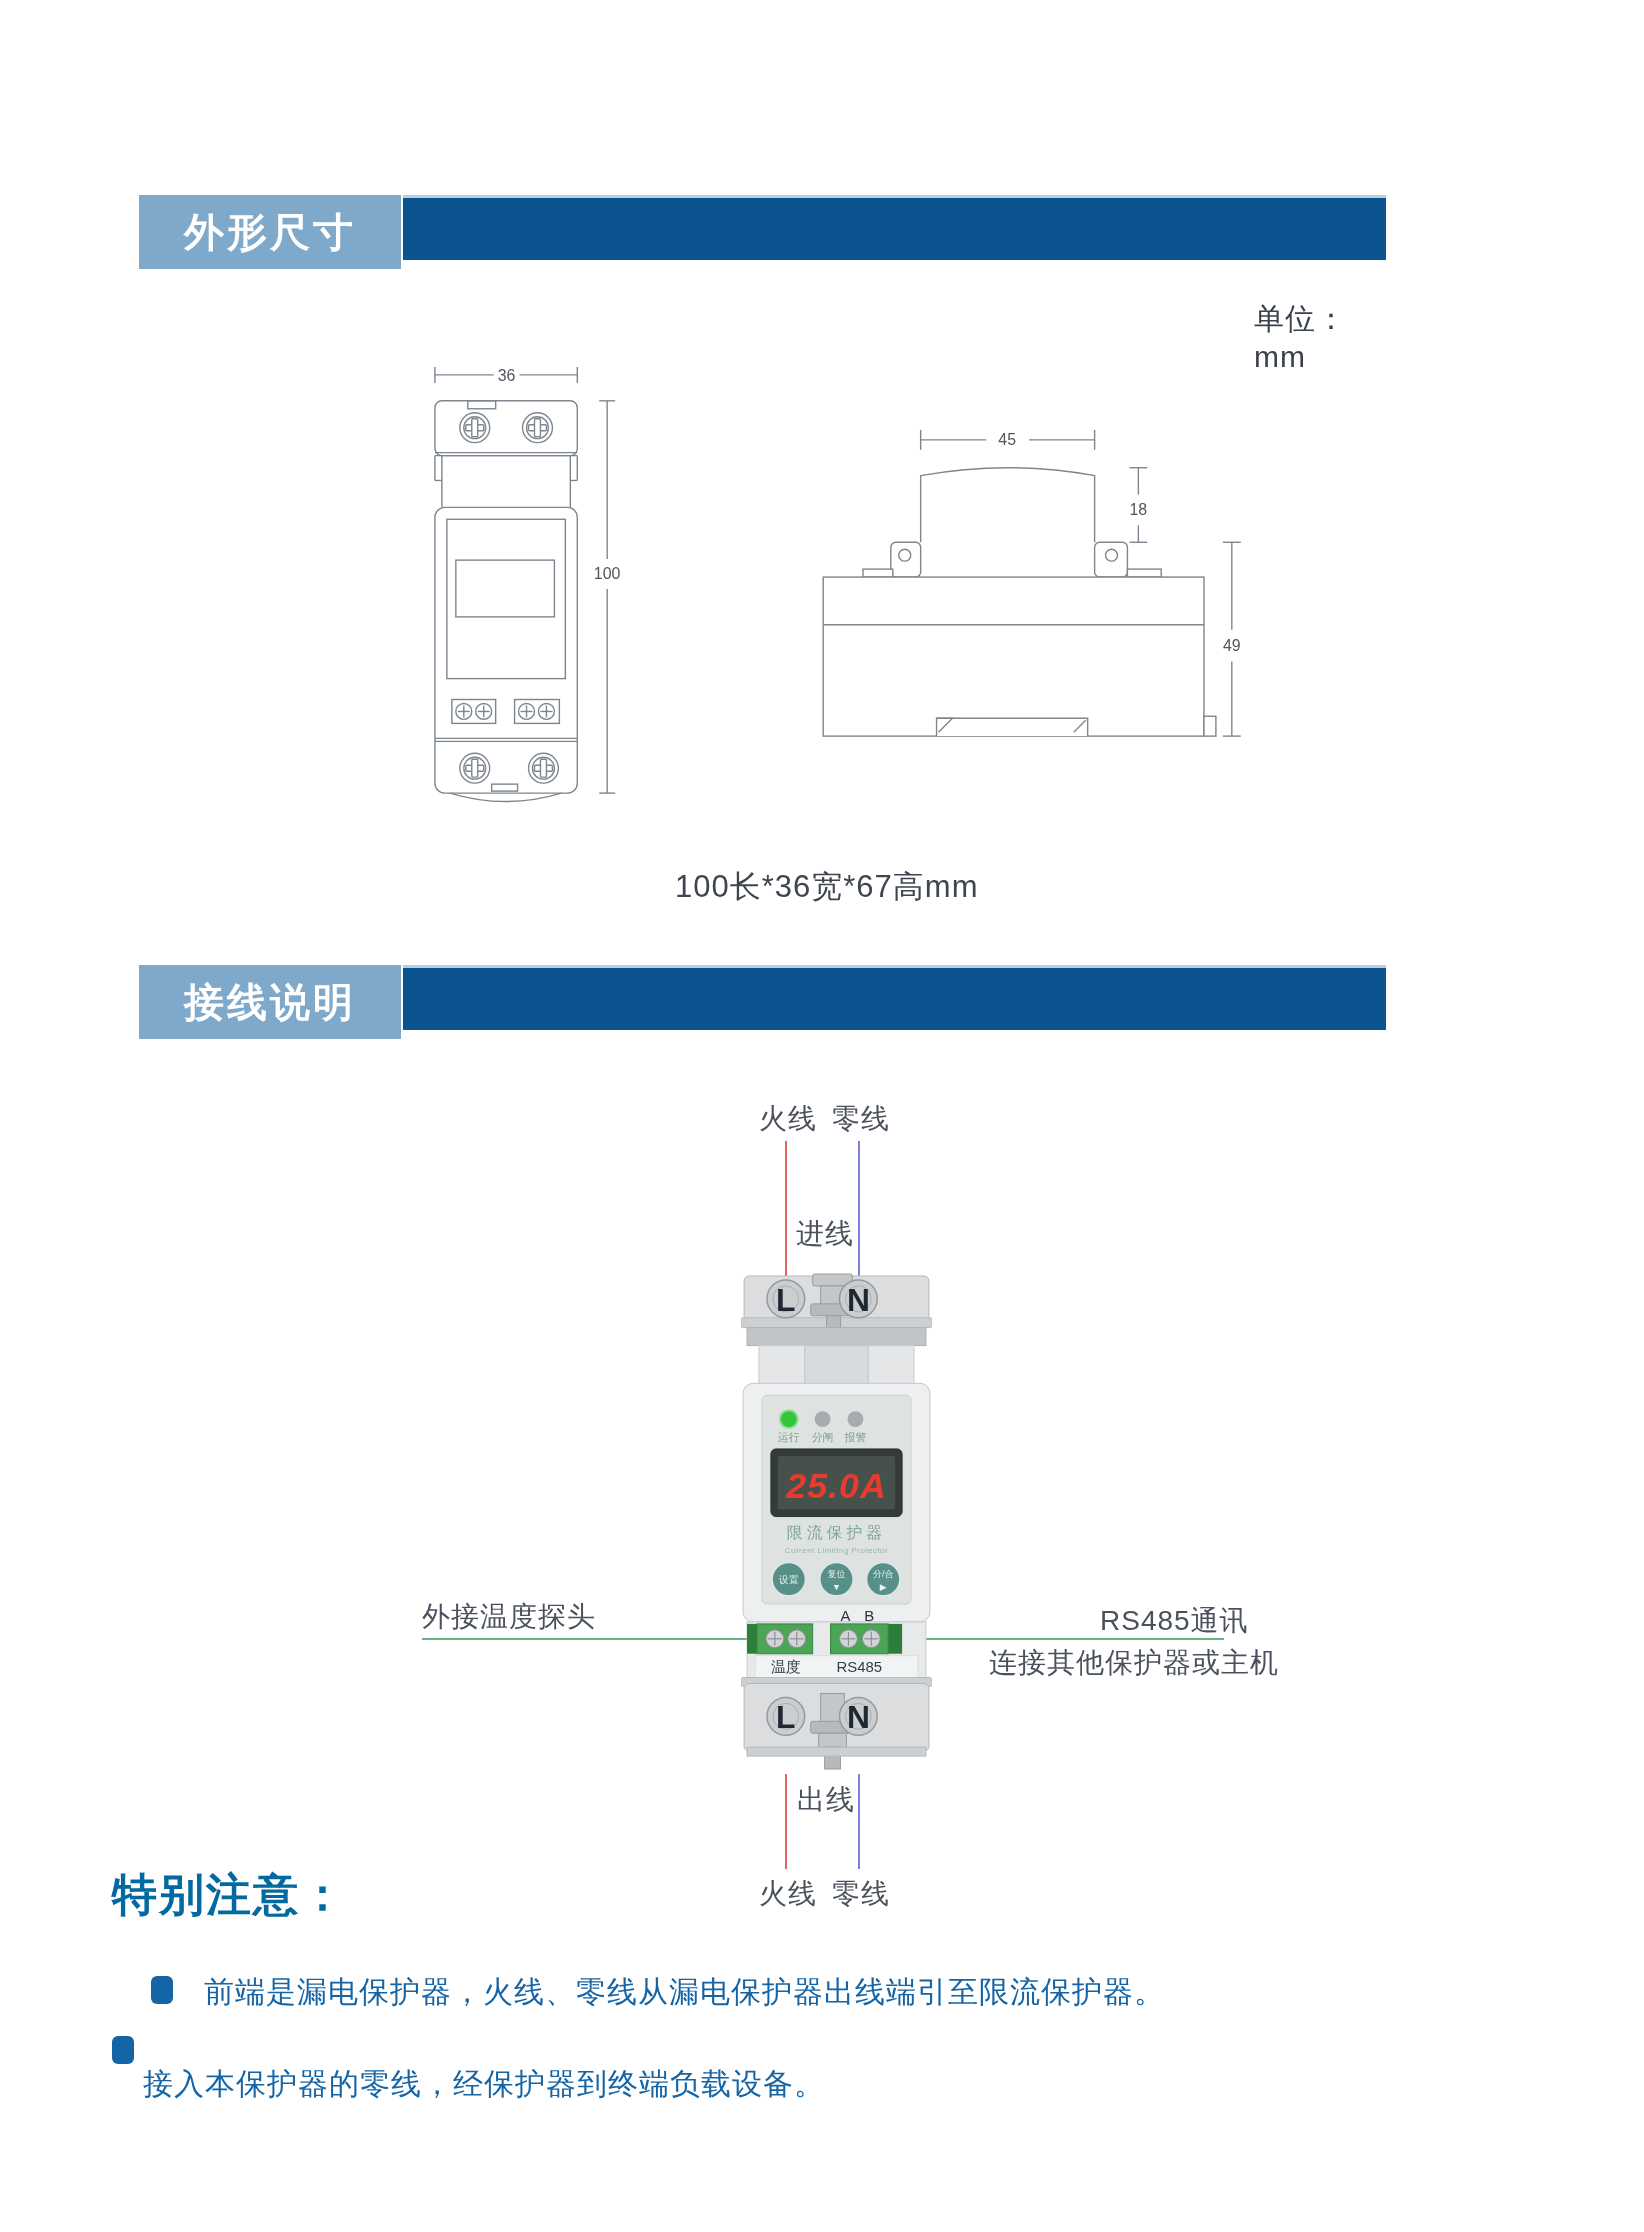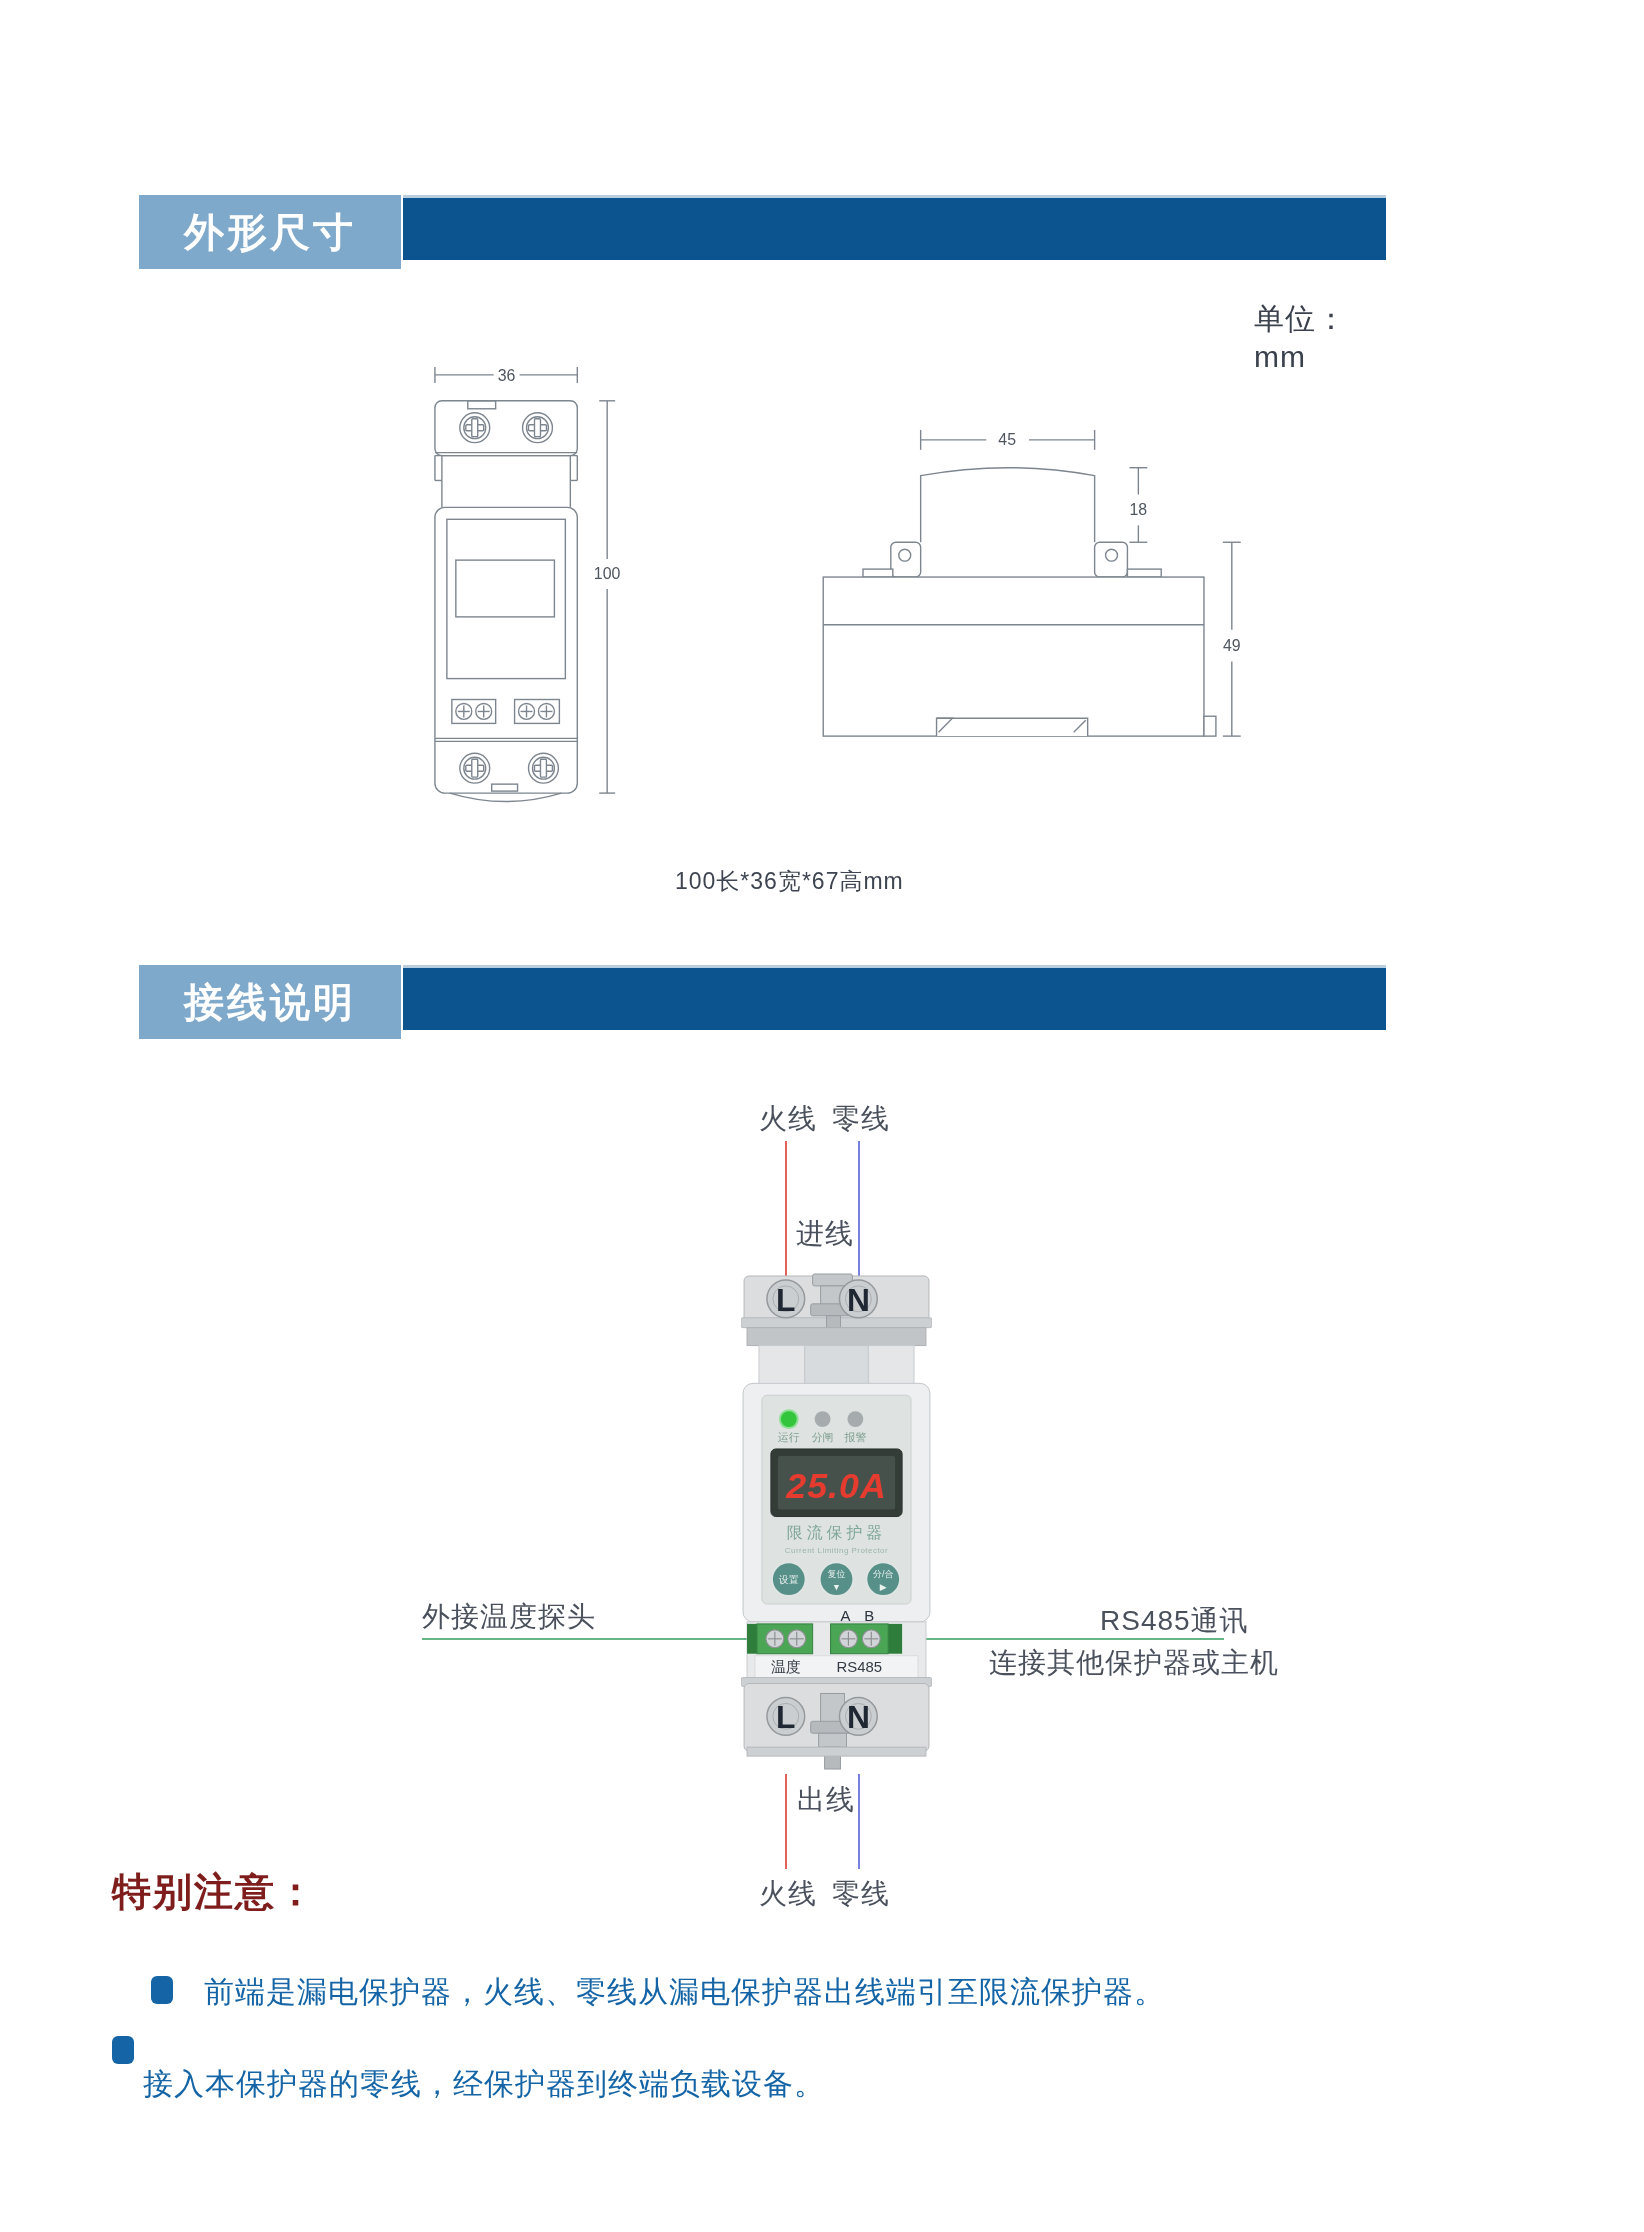--- a/index.html
+++ b/index.html
@@ -12,29 +12,29 @@
   .sec-box{
     position:absolute;left:139px;width:262px;height:74px;background:#7fa9ca;
     display:flex;align-items:center;justify-content:center;
     color:#ffffff;font-size:40px;font-weight:bold;letter-spacing:3px;
   }
   .sec-bar{
     position:absolute;left:403px;width:1102px;height:62px;background:#0b5490;
     border-top:3px solid #b9cfe0;
   }
   .unit-label{font-size:30px;color:#3b424d;letter-spacing:1px;}
-  .caption{font-size:23px;color:#3e4550;letter-spacing:1px;}
+  .caption{font-size:31px;color:#3e4550;letter-spacing:1px;}
   
   .wlabel{font-size:28px;color:#4a515c;letter-spacing:1px;white-space:nowrap;}
   .wire{position:absolute;width:2px;}
   .wire-red{background:#e2635d;}
   .wire-blue{background:#7a80e2;}
   .wire-green{position:absolute;height:2px;background:#66b584;}
   
-  .note-title{font-size:39px;color:#7f1d1d;font-weight:600;letter-spacing:2px;}
+  .note-title{font-size:45px;color:#0369a1;font-weight:600;letter-spacing:2px;}
   .note-item{position:absolute;left:112px;display:flex;align-items:flex-start;}
   .note-bullet{width:22px;height:28px;border-radius:6px;background:#1565a6;flex:0 0 auto;margin-top:4px;}
   .note-text{margin-left:31px;font-size:30px;color:#1565a6;letter-spacing:1px;white-space:nowrap;}
   svg text{font-family:"Liberation Sans","DejaVu Sans",sans-serif;}
 </style>
 </head>
 <body>
 
 <div id="page">
 

